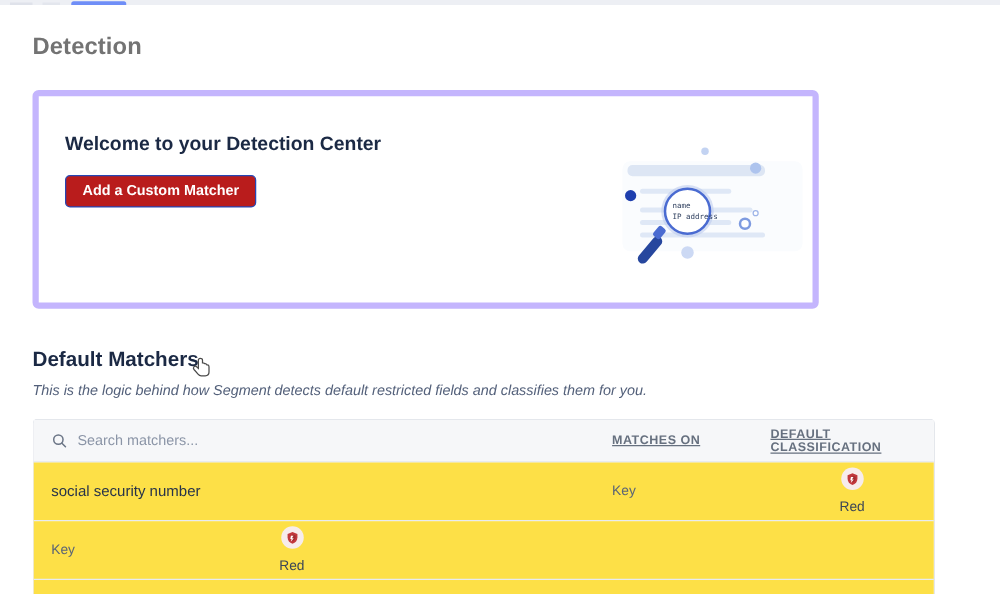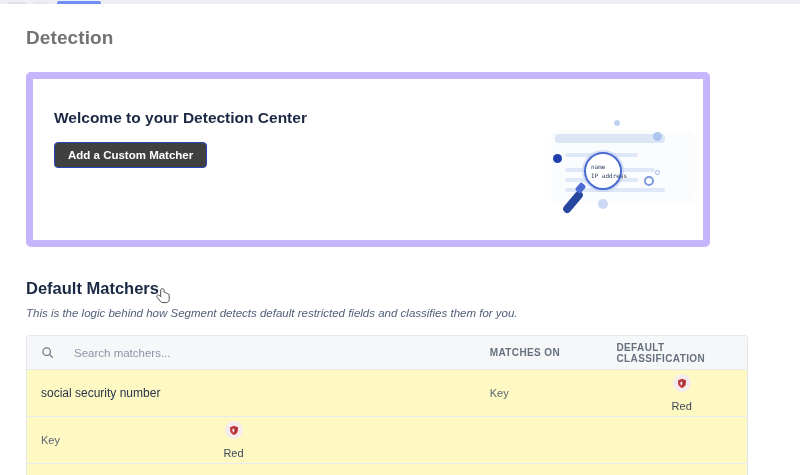--- a/index.html
+++ b/index.html
@@ -11,27 +11,27 @@
   .tab-indicator { position:absolute; left:57px; top:1px; width:44px; height:3px;
     background:#6f8ef7; border-radius:2px 2px 0 0; }
   .tab-ghost1 { position:absolute; left:8px; top:2px; width:18px; height:2px; background:#dfe2ea; }
   .tab-ghost2 { position:absolute; left:34px; top:2px; width:14px; height:2px; background:#e3e6ed; }
 
   .page { position:absolute; left:26px; top:18px; width:722px; }
 
   h1.page-title { font-size:19px; font-weight:700; color:#737373; margin-top:9px; letter-spacing:.1px; }
 
   
-  .card { position:relative; margin-top:23px; width:684px; height:175px;
-    background:#ffffff; border:7px solid #c4b5fd; border-radius:5px; }
+  .card { position:relative; margin-top:23px; width:629px; height:175px;
+    background:#ffffff; border:5px solid #c4b5fd; border-radius:5px; }
   .card-inner { padding:30px 0 0 21px; }
   .card-title { font-size:15.5px; font-weight:700; color:#1b2944; }
   .card-body { margin-top:11px; width:400px; font-size:12.5px; line-height:1.72; color:#505b6d; }
   .primary-btn { display:inline-block; margin-top:15px; height:26px; padding:0 13px;
-    background:#404040; border:1px solid #2646b4; border-radius:4px;
+    background:#b91c1c; border:1px solid #2646b4; border-radius:4px;
     color:#ffffff; font-size:11.5px; font-weight:600; line-height:24px; cursor:pointer;
     font-family:"Liberation Sans", sans-serif; }
 
   
   .illus { position:absolute; right:6px; top:38px; width:156px; height:118px; }
   .illus .doc { position:absolute; left:10px; top:14px; width:144px; height:72px;
     background:#fafcfe; border-radius:6px; }
   .illus .docbar { position:absolute; left:14px; top:17px; width:110px; height:9px;
     background:#dde6f4; border-radius:4px; }
   .illus .ln { position:absolute; height:4px; background:#dfe8f6; border-radius:2px; }
@@ -59,28 +59,28 @@
   
   .cursor { position:absolute; left:122px; top:208px; z-index:9; }
 
   
   .section-title { margin-top:32px; font-size:16.5px; font-weight:700; color:#1b2944; }
   .section-desc { margin-top:9px; font-size:11.5px; color:#53607a;font-style:italic; }
 
   .table { margin-top:16px; width:722px; border:1px solid #e4e7ec; border-radius:4px 4px 0 0; border-bottom:none; }
   .thead { display:flex; align-items:center; height:34px; background:#f6f7f9;
     border-bottom:1px solid #e4e7ec; padding-left:14px; }
-  .col-name { width:450px; display:flex; align-items:center; gap:20px; }
+  .col-name { width:450px; display:flex; align-items:center; gap:8px; }
   .col-match { width:100px; }
   .col-class { width:158px;padding-left:27px; }
   .search-input { border:none; outline:none; background:transparent; font-size:11.5px;
     color:#3c4657; width:300px; font-family:"Liberation Sans", sans-serif; }
   .search-input::placeholder { color:#8b95a7; }
-  .th { font-size:10px; font-weight:700; color:#66707f; letter-spacing:.4px; }
-  .row { display:flex; align-items:center; height:47px; background:#fef9c3;
+  .th { font-size:10px; font-weight:700; color:#66707f; letter-spacing:.4px;text-decoration:underline; }
+  .row { display:flex; align-items:center; height:47px; background:#fde047;
     border-bottom:1px solid #e8ebef; padding-left:14px; }
   .cell-name { font-size:12px; color:#27334a; }
   .cell-match { font-size:11px; color:#5b6575; }
   .cell-class { display:flex; align-items:center; gap:8px; font-size:11px; color:#3c4657;flex-direction:column; }
   .badge-circle { width:18px; height:18px; border-radius:50%; background:#f7ecec;
     display:flex; align-items:center; justify-content:center; }
 </style>
 </head>
 <body>
 

